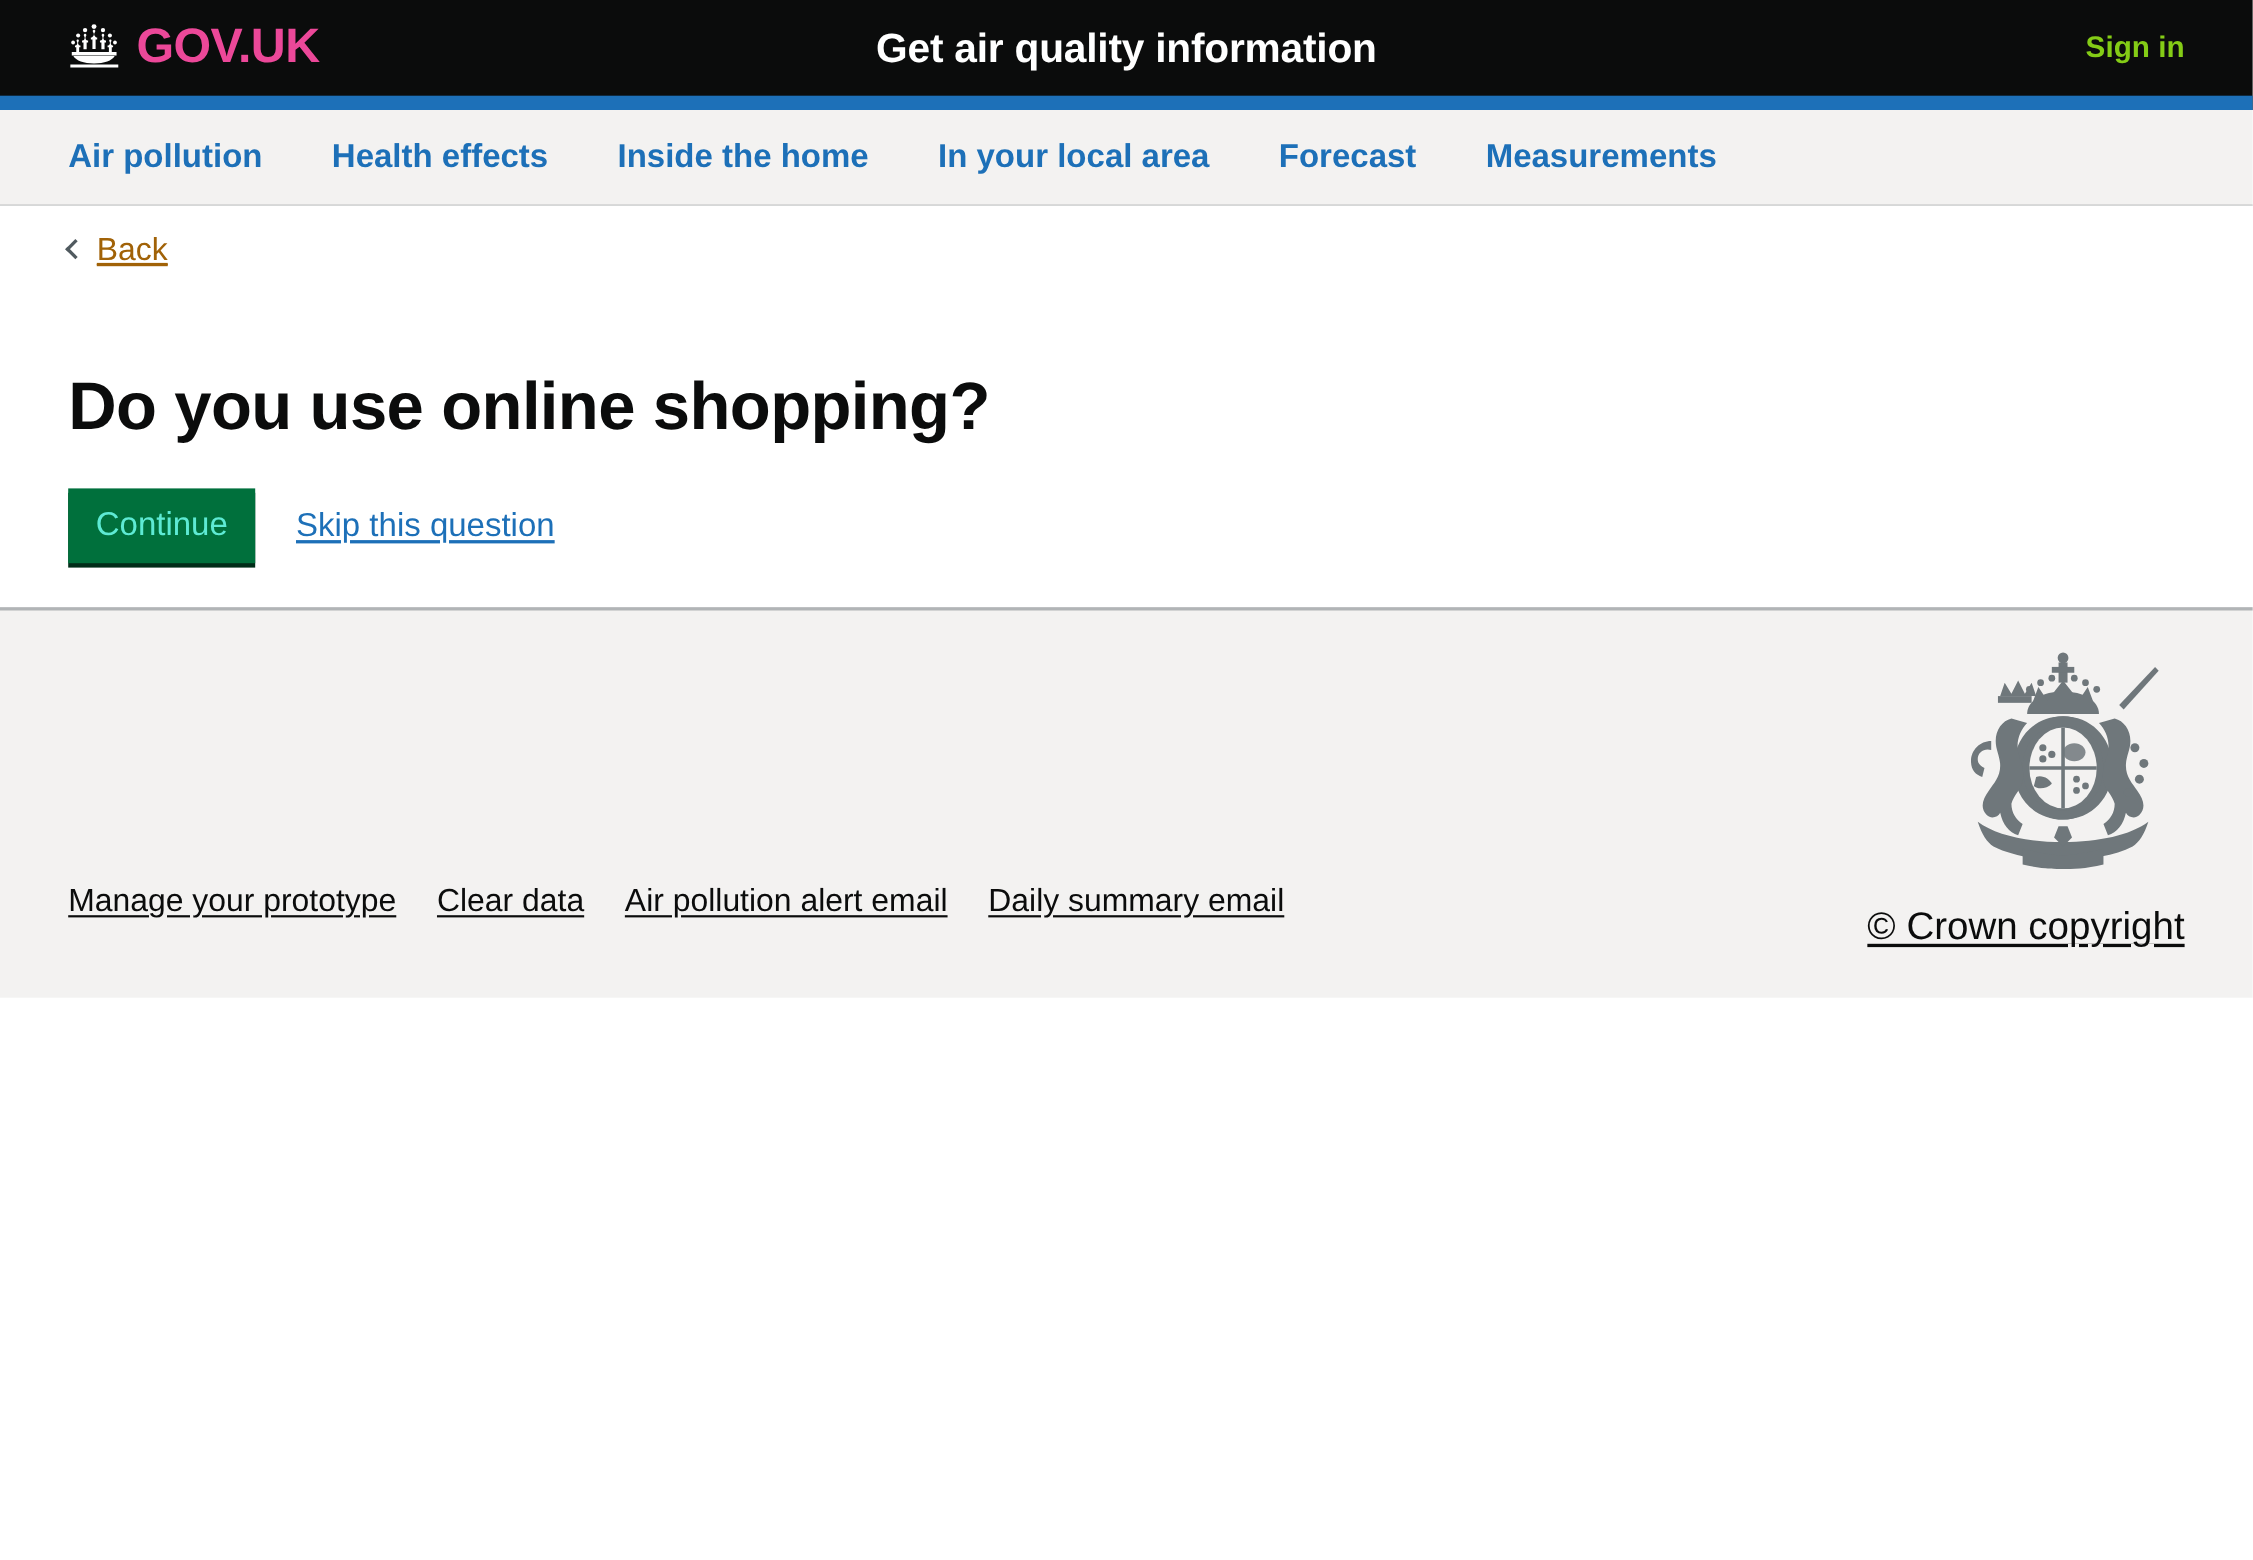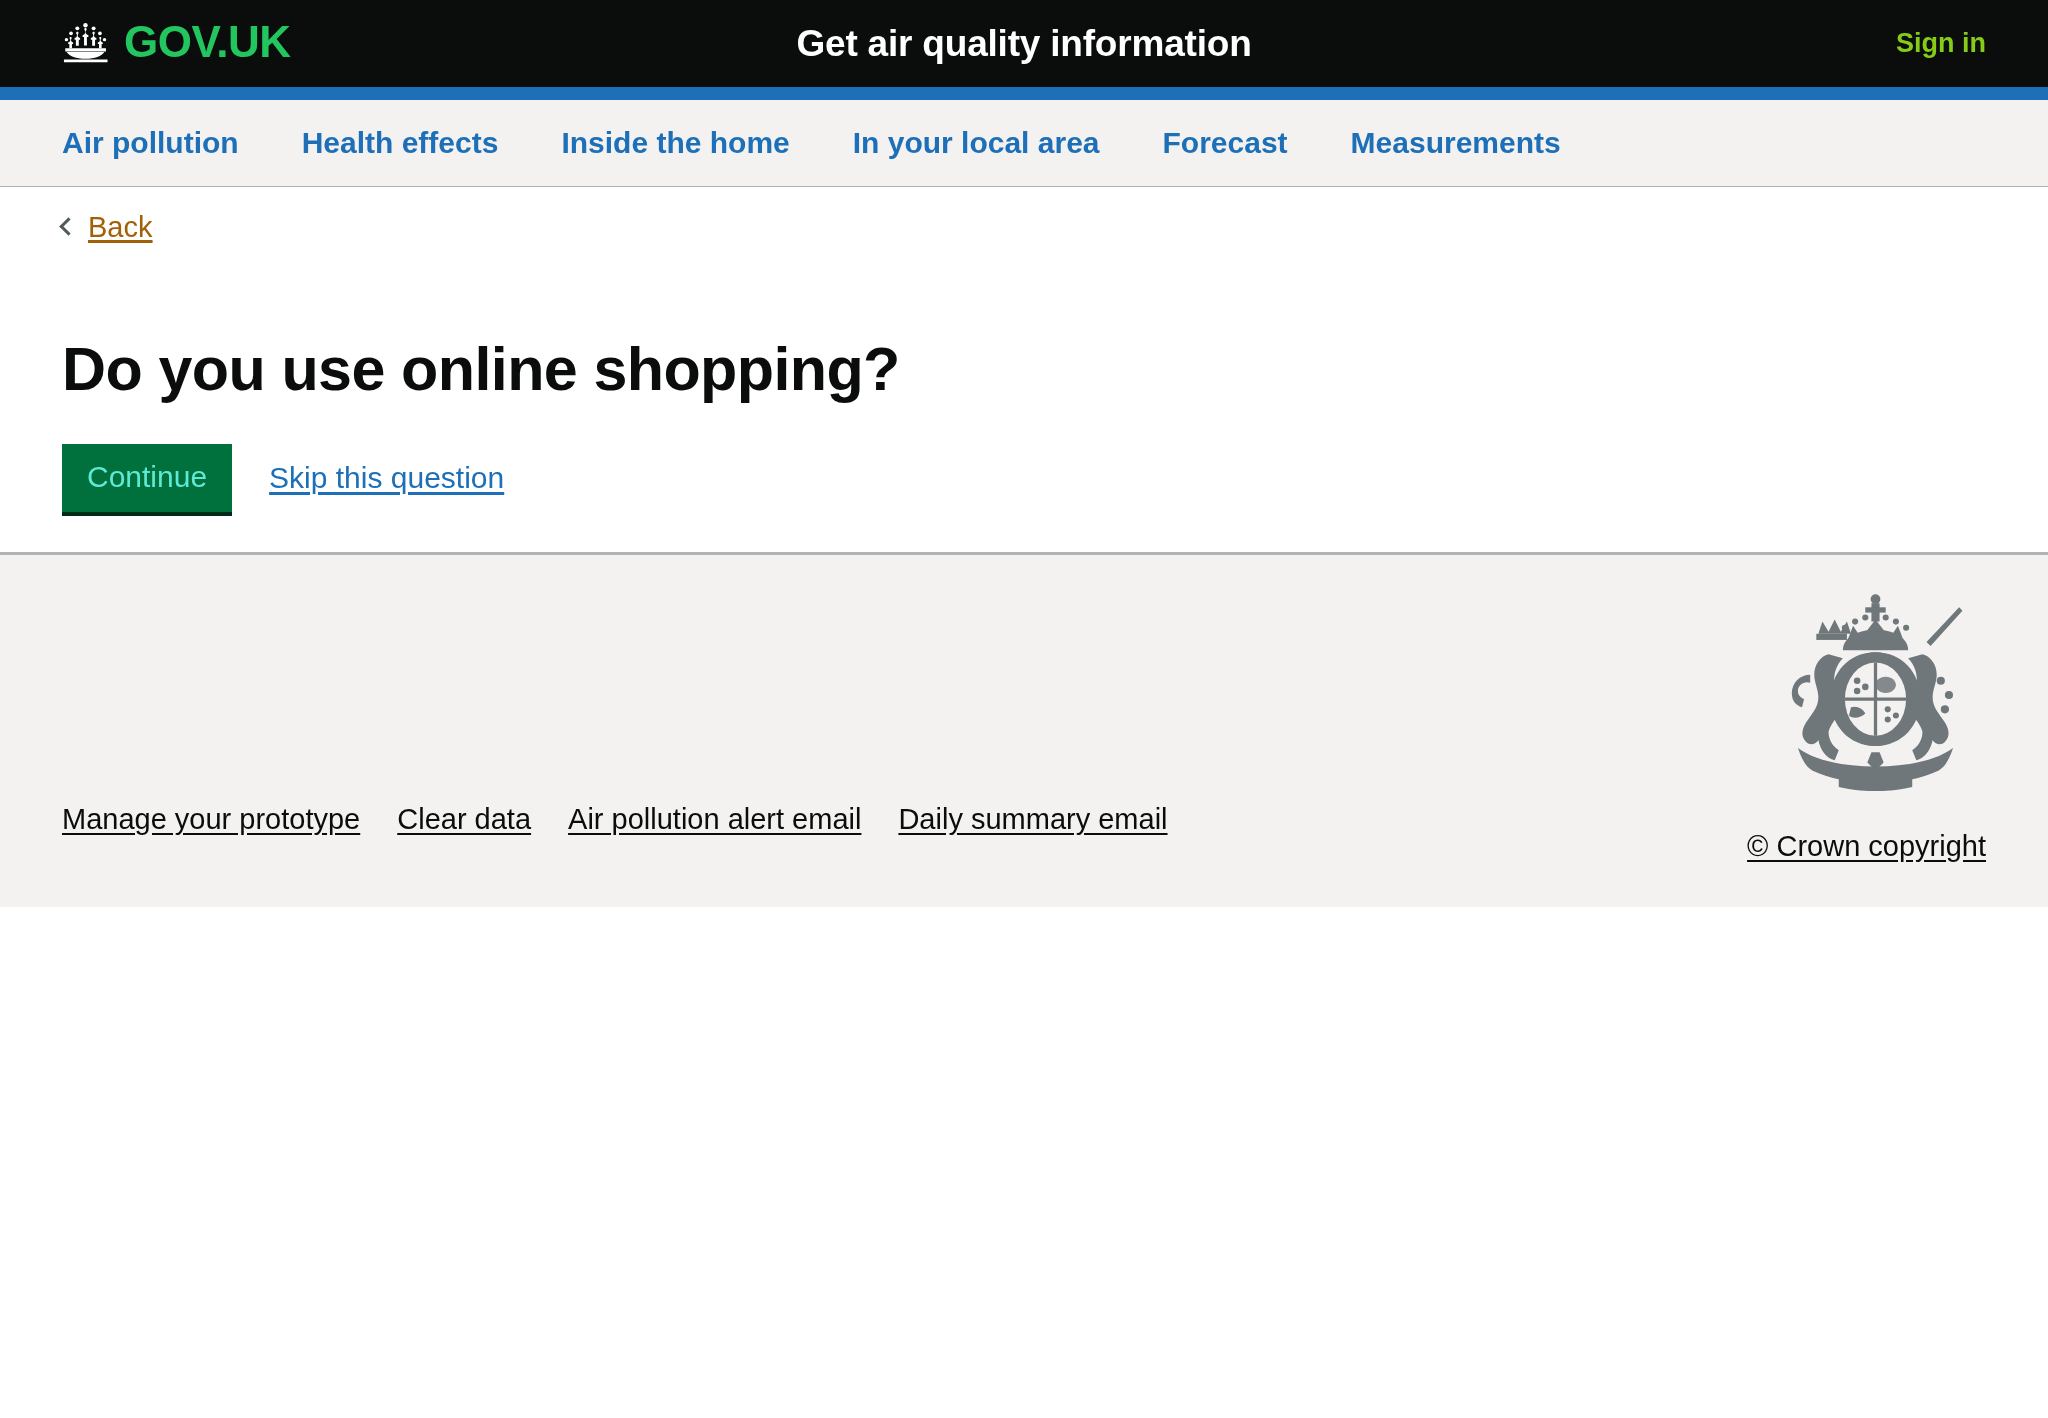--- a/index.html
+++ b/index.html
@@ -39,21 +39,21 @@
     gap: 14px;
     text-decoration: none;
     color: #ffffff;
   }
   .crown-icon { display: block; }
   .logo-text {
     font-size: 44px;
     font-weight: bold;
     letter-spacing: -0.5px;
     line-height: 1;
-    color: #22c55e;
+    color: #ec4899;
     border-bottom: 4px solid transparent;
   }
   .service-name {
     position: absolute;
     left: 0; right: 0;
     text-align: center;
     font-size: 37px;
     font-weight: bold;
     color: #ffffff;
     pointer-events: none;
@@ -212,21 +212,21 @@
   }
   .licence-text a {
     color: #0b0c0c;
     text-decoration: underline;
     text-underline-offset: 4px;
   }
   .crown-copyright {
     position: absolute;
     right: 62px;
     bottom: 44px;
-    font-size: 29px;
+    font-size: 35px;
     color: #0b0c0c;
     text-decoration: underline;
     text-underline-offset: 4px;
     text-align: right;
   }
   .royal-arms {
     position: absolute;
     right: 70px;
     bottom: 110px;
   }

